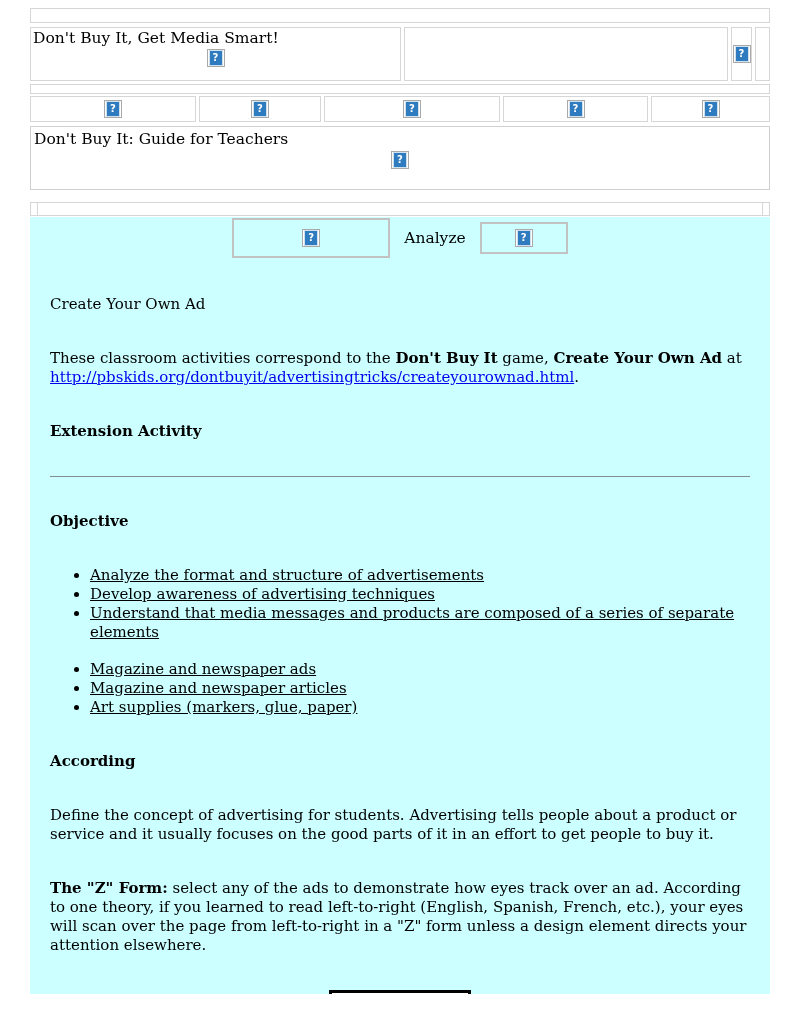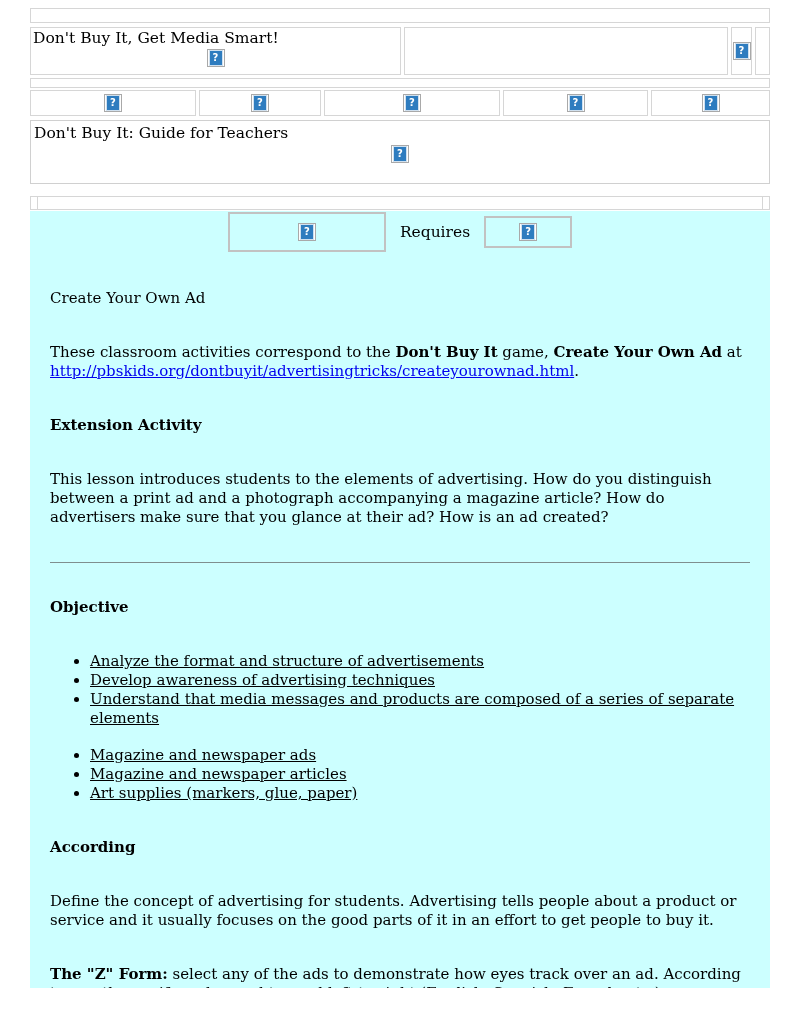--- a/index.html
+++ b/index.html
@@ -5,21 +5,21 @@
   html,body{margin:0;padding:0;width:800px;height:1024px;overflow:hidden;background:#ffffff;}
   body{font-family:"DejaVu Serif","Liberation Serif",serif;color:#000;}
   .page{width:740px;margin:8px auto 0 auto;}
 
   
   .bar{border:1px solid #d6d6d6;background:#fff;}
   .bar-top{height:13px;margin-bottom:4px;}
   .bar-mid{height:8px;margin-bottom:2px;}
 
   
-  .header-row{display:flex;gap:3px;height:48px;margin-bottom:3px;}
+  .header-row{display:flex;gap:3px;height:54px;margin-bottom:3px;}
   .cell{border:1px solid #d6d6d6;background:#fff;box-sizing:border-box;}
   .banner-cell{width:371px;display:flex;flex-direction:column;align-items:stretch;padding:1px 2px;}
   .banner-title{font-size:15.5px;line-height:19px;}
   .banner-icon-wrap{display:flex;justify-content:center;margin-top:1px;}
   .mid-cell{width:324px;}
   .small-cell{width:21px;display:flex;align-items:center;justify-content:center;}
   .end-cell{flex:1;}
 
   
   .nav-row{display:flex;gap:3px;height:26px;margin-bottom:4px;}
@@ -129,38 +129,37 @@
   </div>
 
   <div class="content-area">
 
     <div class="requires-line">
       <span class="ph-box ph-large">
         <span class="bimg">
             <span class="bimg-q">?</span>
           </span>
       </span>
-      <span class="requires-label">Requires</span>
+      <span class="requires-label">Analyze</span>
       <span class="ph-box ph-small">
         <span class="bimg">
             <span class="bimg-q">?</span>
           </span>
       </span>
     </div>
 
     <div class="inner">
 
       <p class="article-heading">Create Your Own Ad</p>
 
       <p><span>These classroom activities correspond to the </span><b>Don't Buy It</b><span> game, </span><b>Create Your Own Ad</b><span> at</span><br>
       <a href="#" class="page-link">http://pbskids.org/dontbuyit/advertisingtricks/createyourownad.html</a><span>.</span></p>
 
       <p><b>Extension Activity</b></p>
 
-      <p>This lesson introduces students to the elements of advertising. How do you distinguish between a print ad and a photograph accompanying a magazine article? How do advertisers make sure that you glance at their ad? How is an ad created?</p>
 
       <hr>
 
       <p><b>Objective</b></p>
       <ul>
         <li>Analyze the format and structure of advertisements</li>
         <li>Develop awareness of advertising techniques</li>
         <li>Understand that media messages and products are composed of a series of separate elements</li>
       </ul>
 

